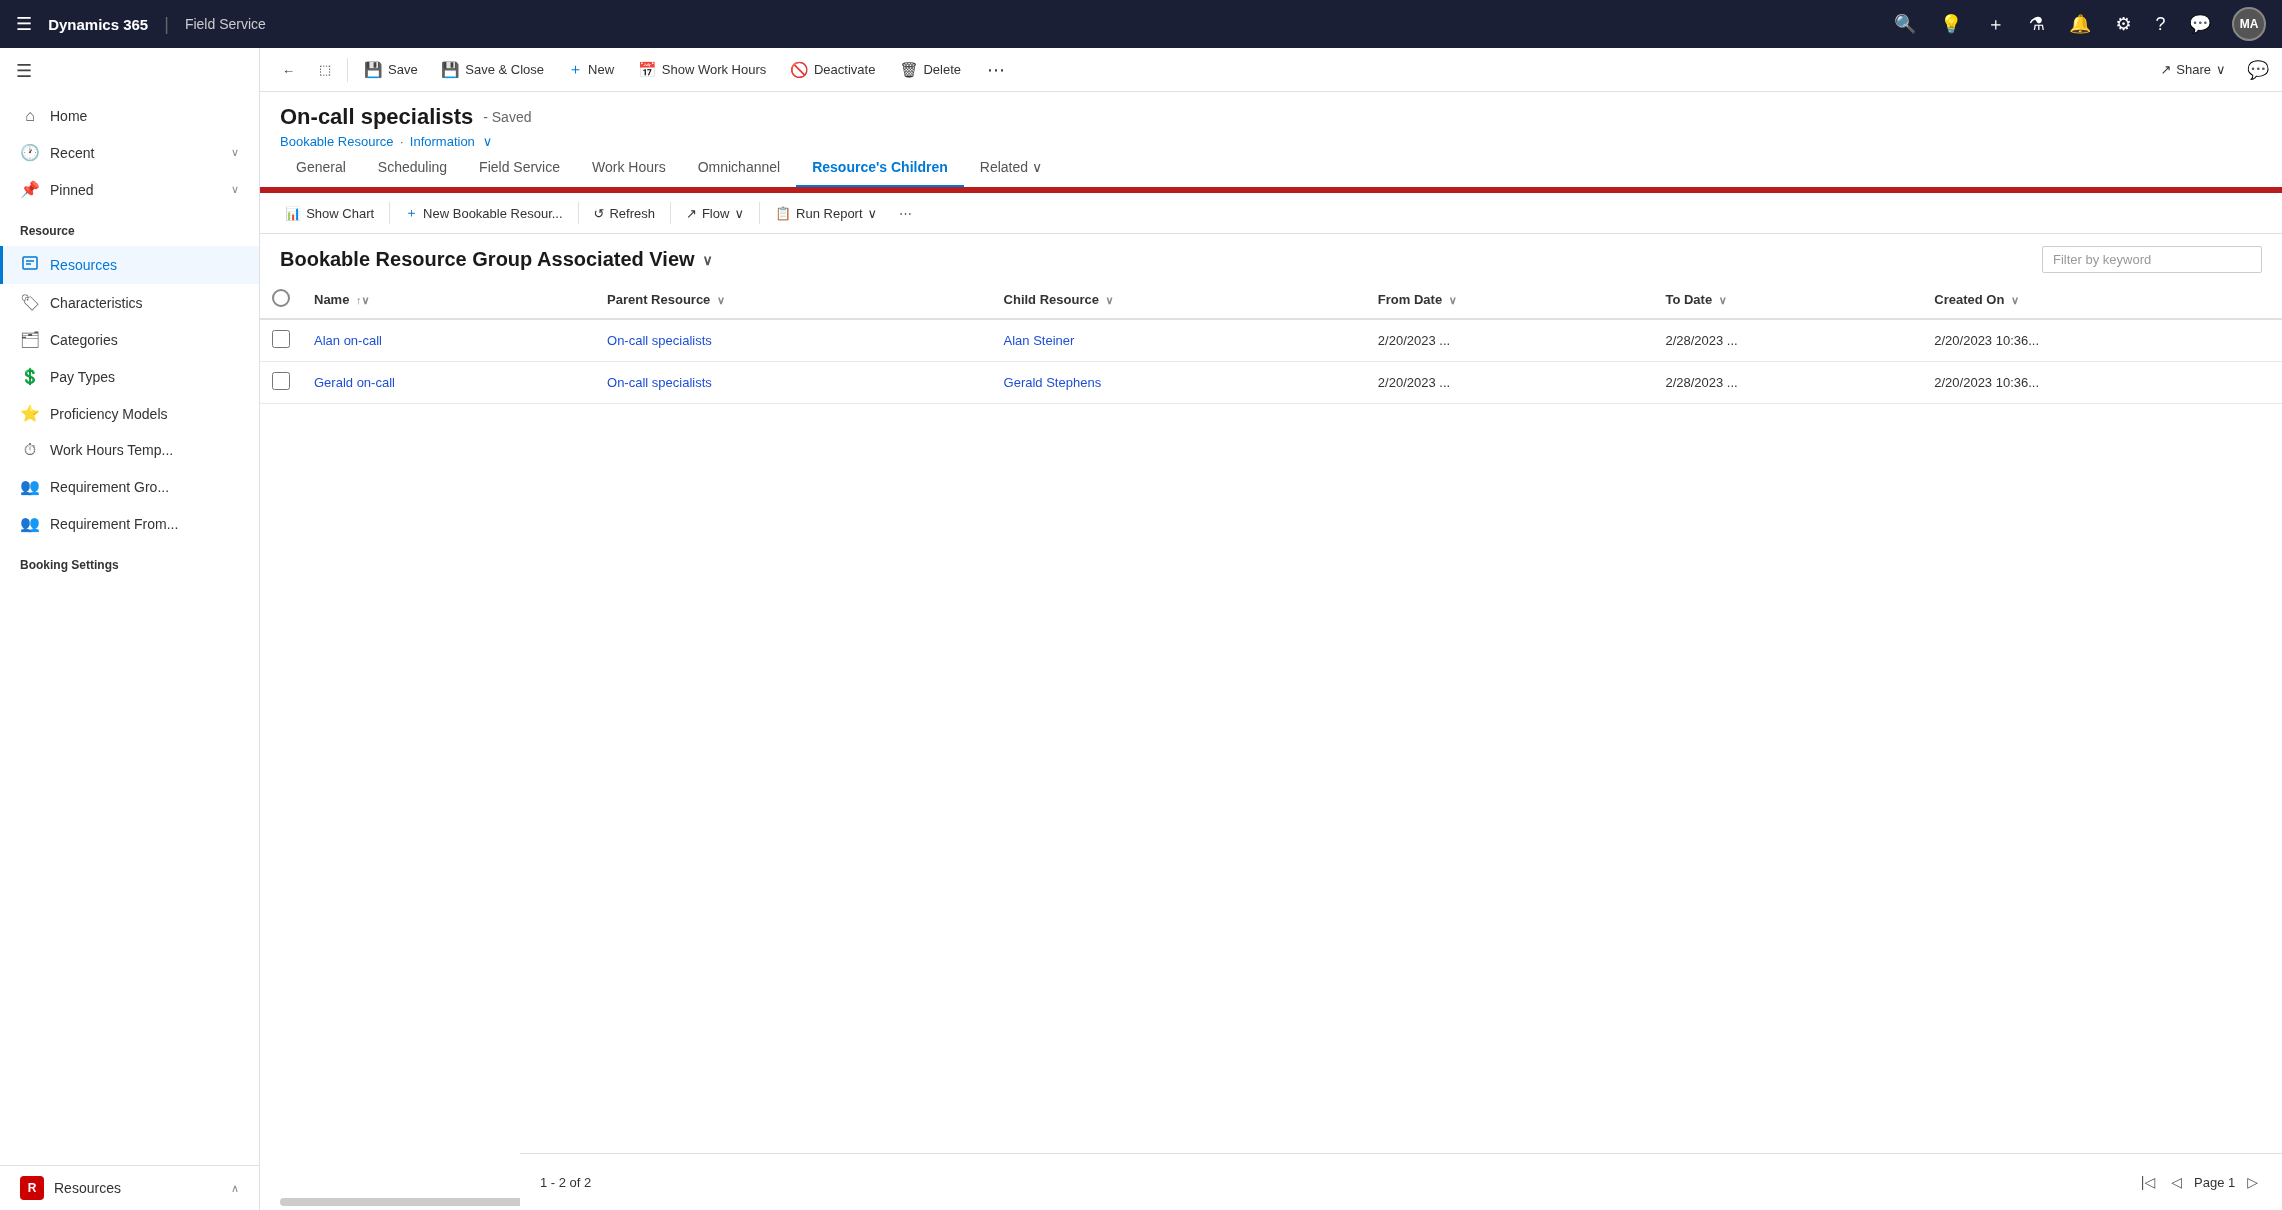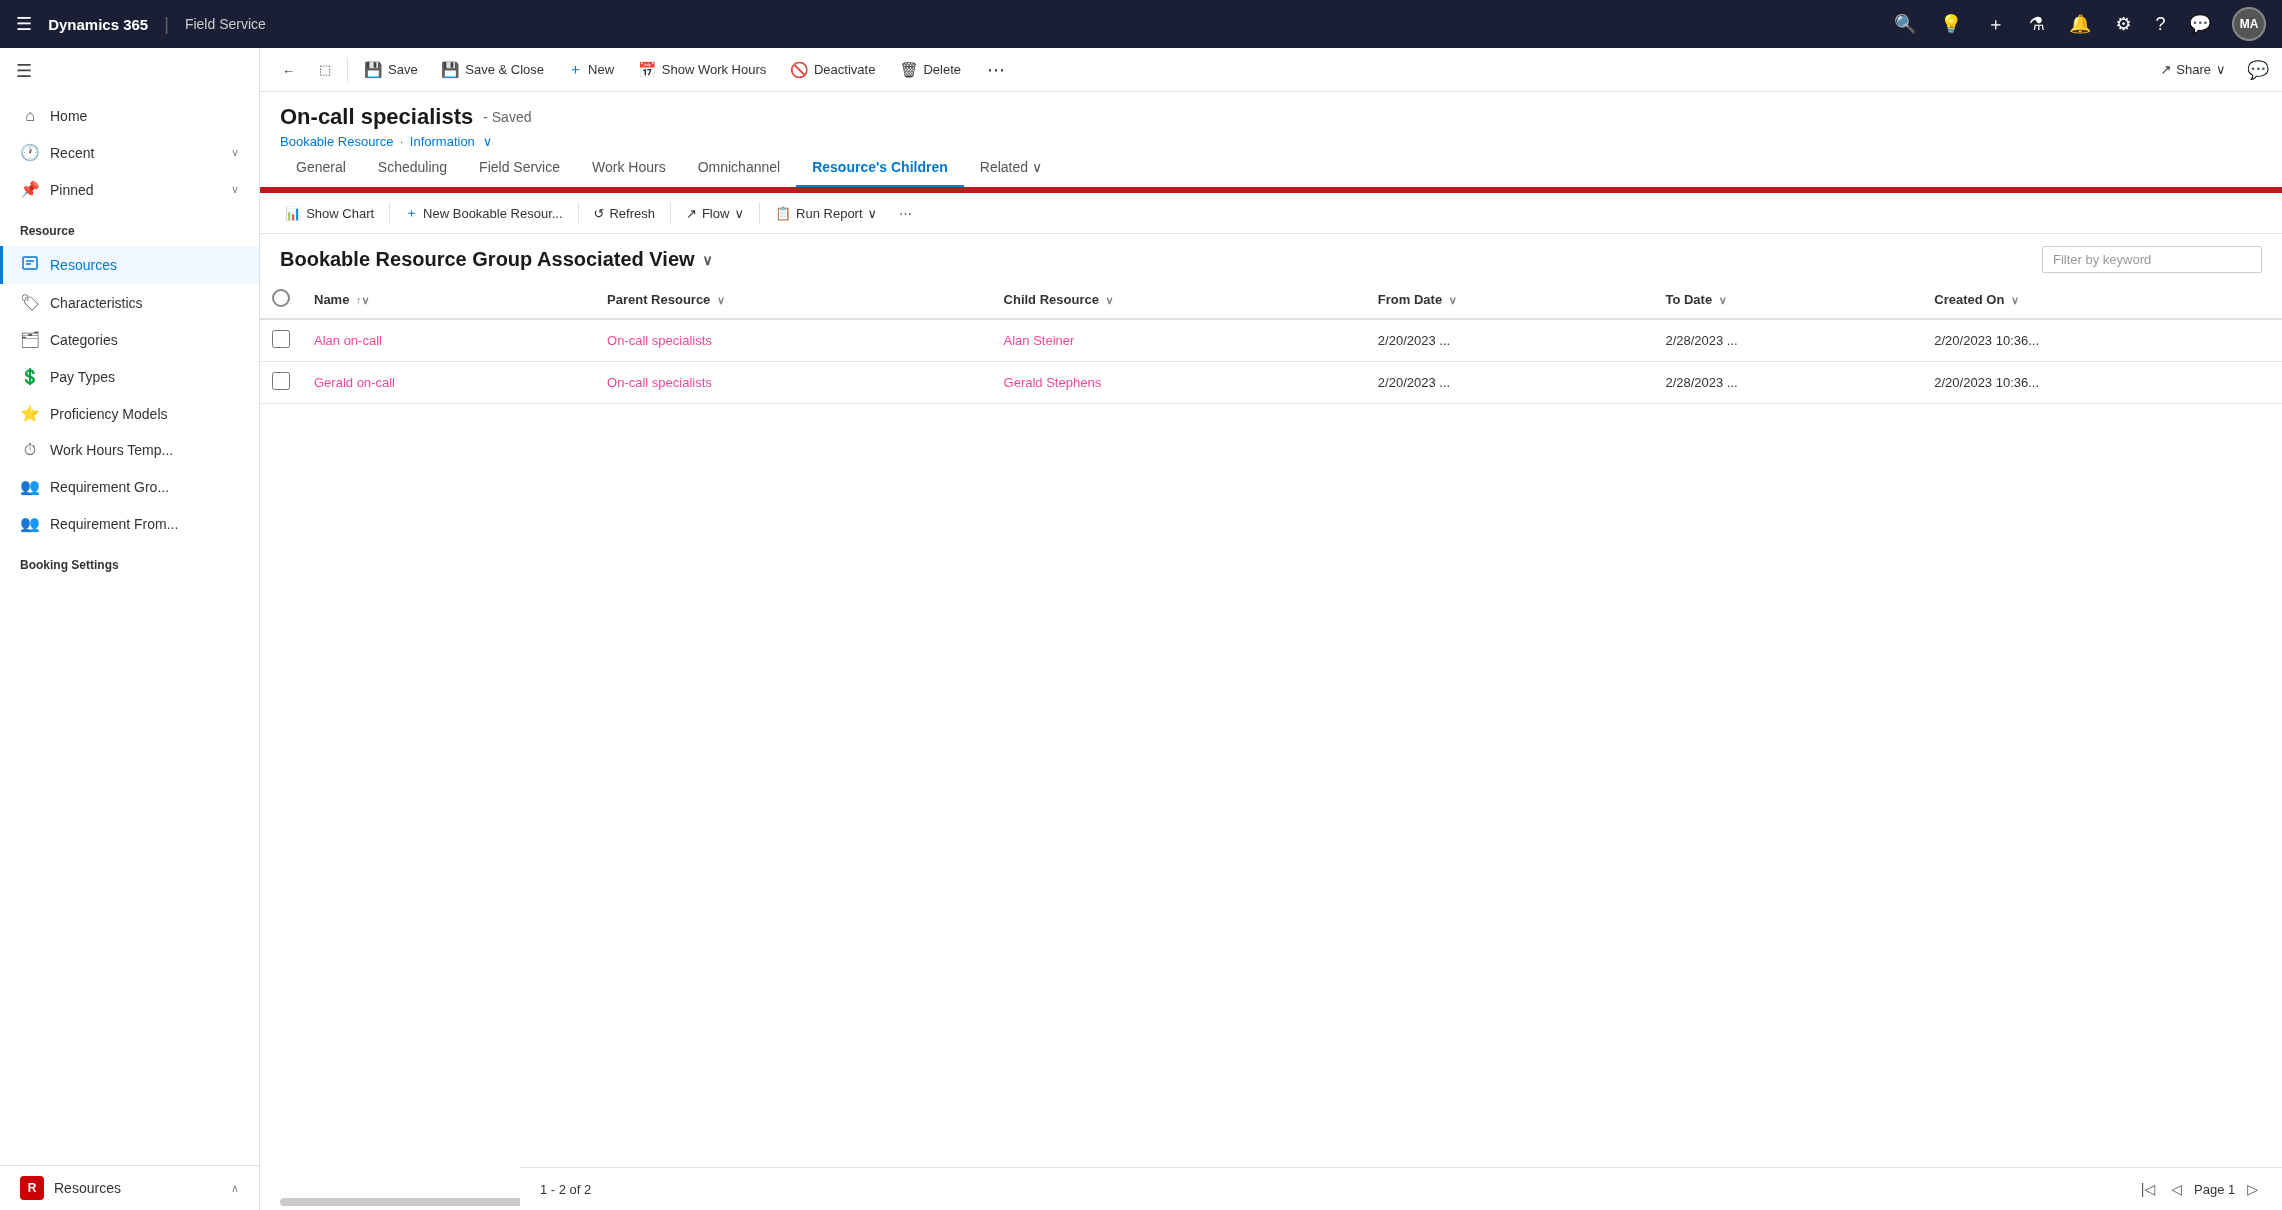--- a/index.html
+++ b/index.html
@@ -126,31 +126,31 @@
     
     .data-table { width: 100%; border-collapse: collapse; }
     .data-table thead tr { border-bottom: 2px solid #e0e0e0; }
     .data-table th {
       text-align: left; padding: 8px 12px; font-size: 13px; font-weight: 600;
       color: #333; background: white; white-space: nowrap; cursor: pointer;
     }
     .data-table th .sort-icon { font-size: 11px; color: #888; margin-left: 3px; }
     .data-table tbody tr { border-bottom: 1px solid #e8e8e8; }
     .data-table td { padding: 10px 12px; font-size: 13px; color: #333; }
-    .data-table td a { color: #ec4899; text-decoration: none; cursor: pointer; text-align: right; }
+    .data-table td a { color: #1d4ed8; text-decoration: none; cursor: pointer; text-align: right; }
     .checkbox-col { width: 40px; }
     .row-checkbox { width: 18px; height: 18px; cursor: pointer; }
     .header-checkbox { width: 18px; height: 18px; border-radius: 50%; border: 2px solid #888; display: inline-block; }
 
     
     .table-container { overflow-x: auto; flex: 1; }
 
     
     .pagination-bar {
-      display: flex; align-items: center; padding: 9px 20px;
+      display: flex; align-items: center; padding: 16px 20px;
       border-top: 1px solid #e0e0e0; justify-content: space-between; background: white;
       position: absolute; bottom: 0; left: 260px; right: 0;
     }
     .page-info { font-size: 13px; color: #333; }
     .page-nav { display: flex; align-items: center; gap: 8px; }
     .page-nav-btn { background: none; border: none; font-size: 14px; cursor: pointer; color: #555; padding: 4px; }
     .page-label { font-size: 13px; color: #333; }
 
     
     .h-scrollbar {

